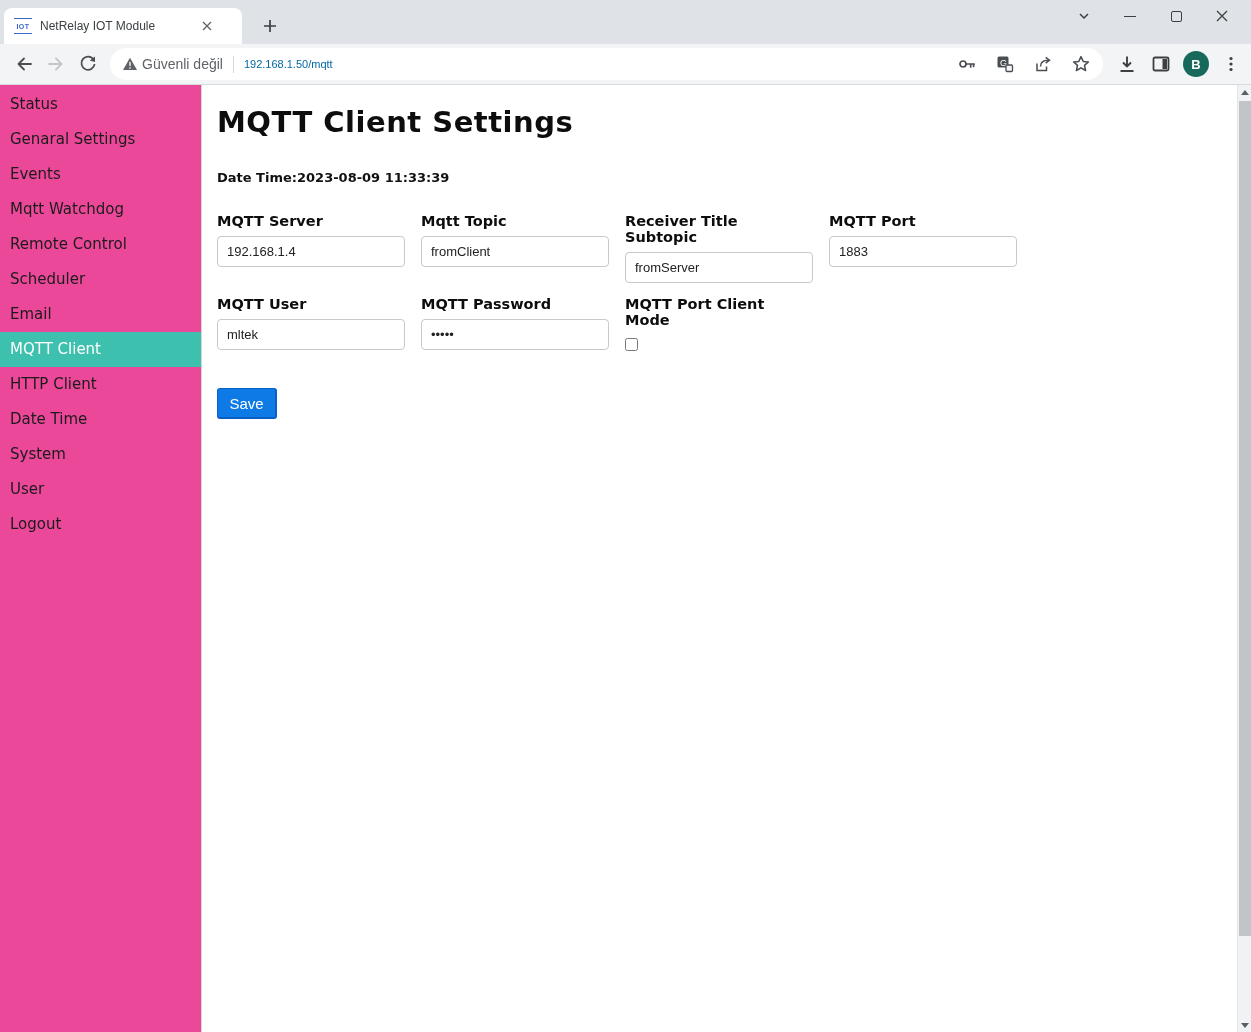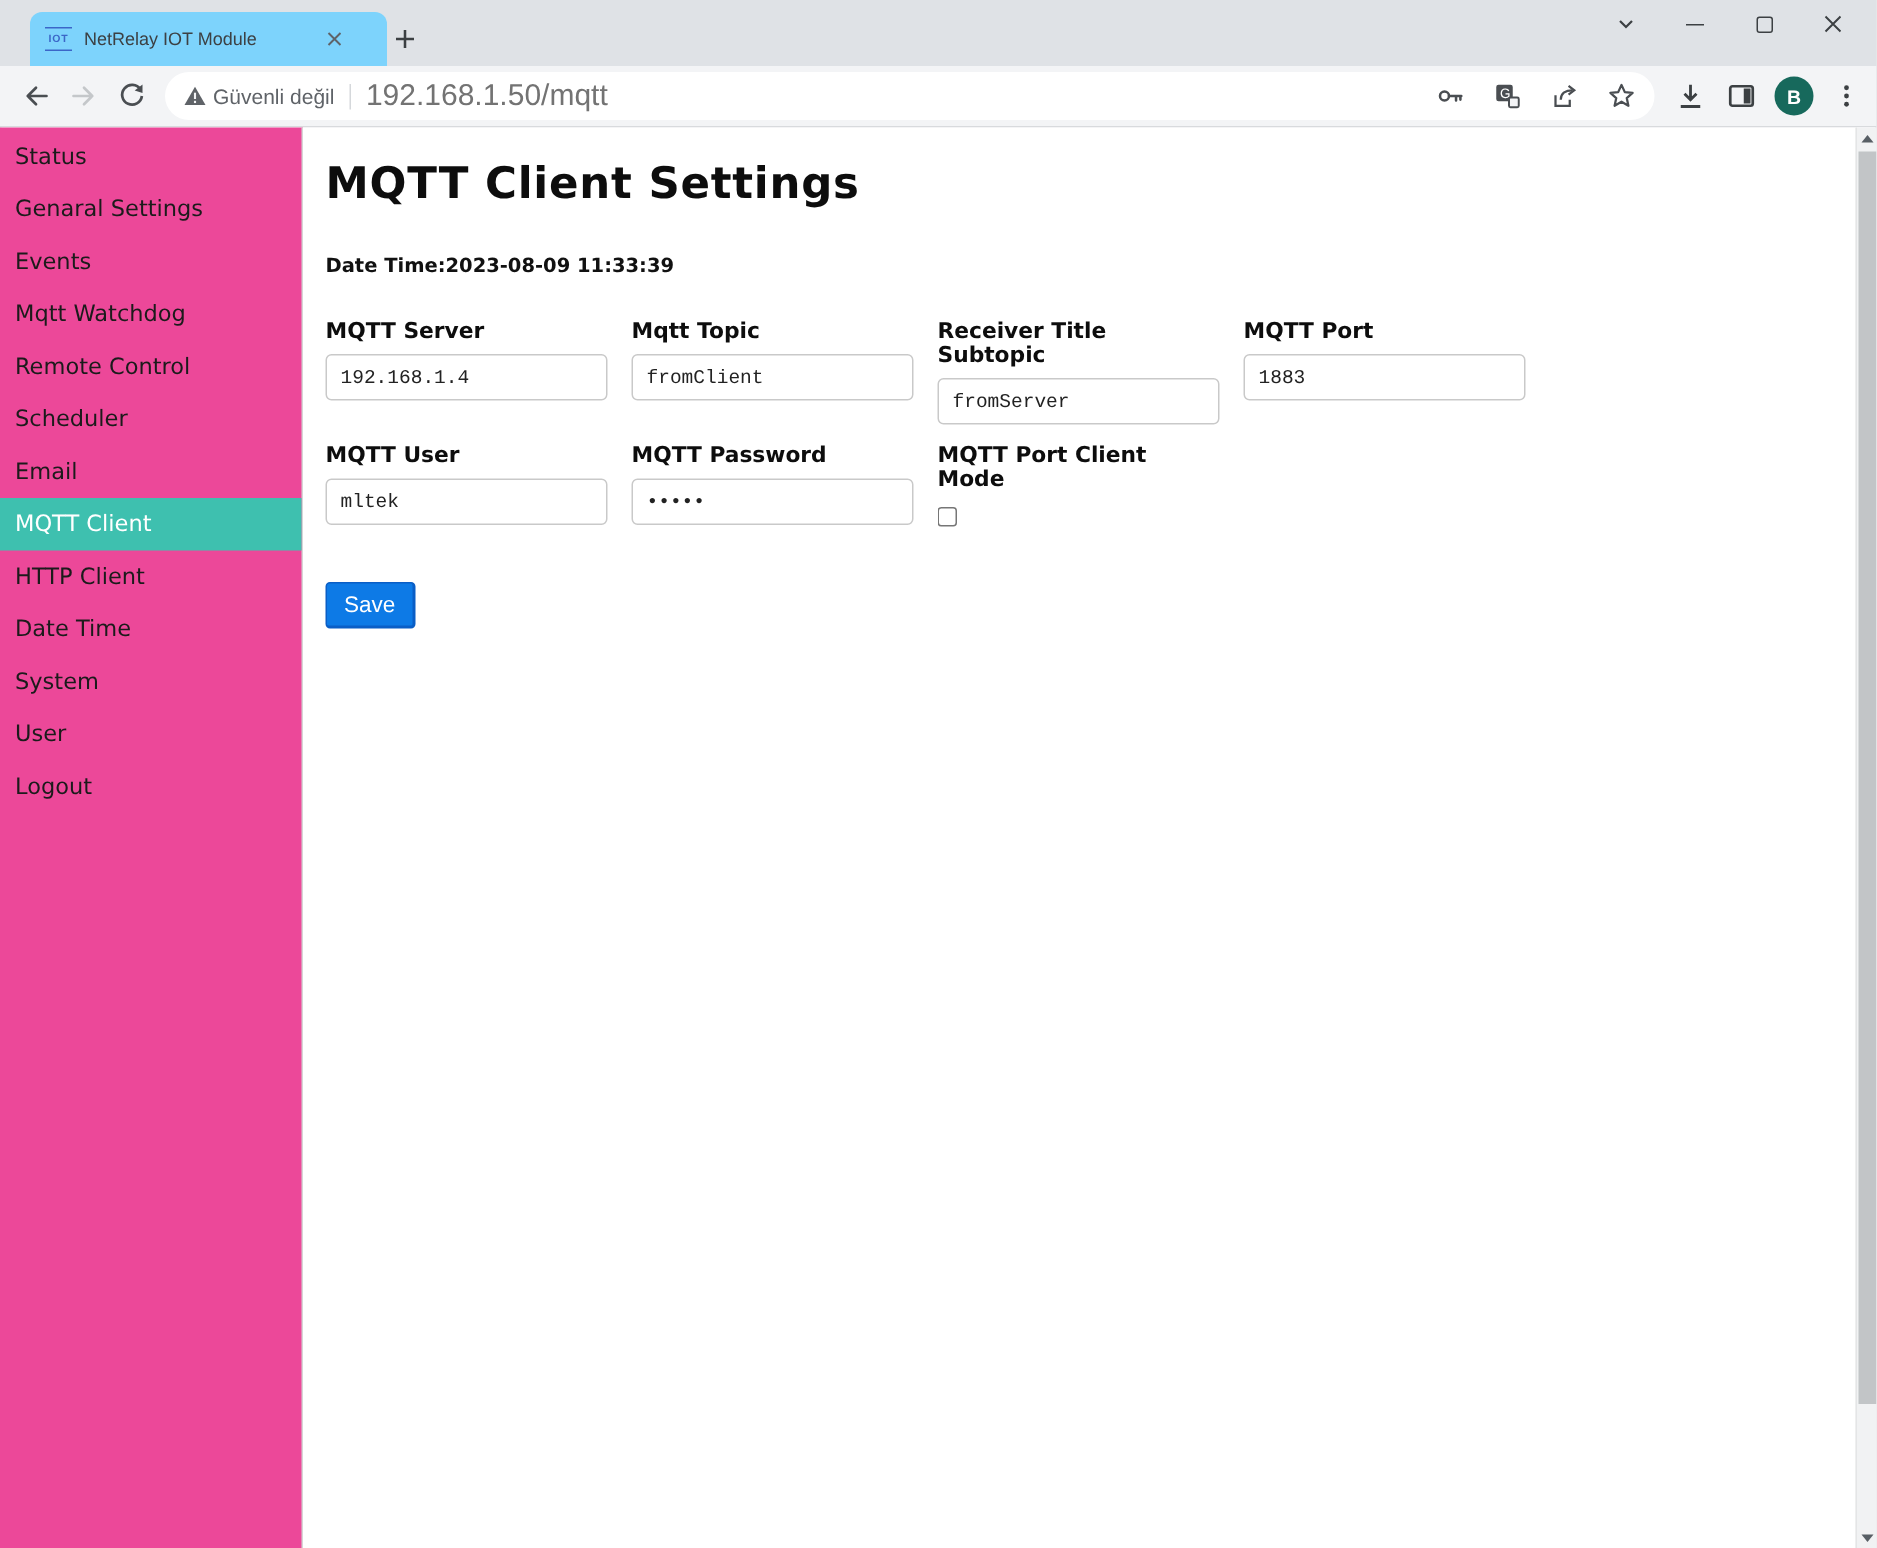--- a/index.html
+++ b/index.html
@@ -3,22 +3,22 @@
 <meta charset="utf-8">
 <style>
   * { margin:0; padding:0; box-sizing:border-box; }
   html,body { width:1251px; height:1032px; overflow:hidden; background:#fff;
               font-family:"DejaVu Sans", sans-serif; }
   .window { position:relative; width:1251px; height:1032px; background:#fff;
             box-shadow: inset 0 0 0 1px #9aa0a6; }
 
   
   .tabstrip { position:relative; height:44px; background:#dfe2e6; }
-  .tab { position:absolute; left:20px; top:8px; width:238px; height:36px;
-         background:#7dd3fc; border-radius:8px 8px 0 0; display:flex;
+  .tab { position:absolute; left:4px; top:8px; width:238px; height:36px;
+         background:#ffffff; border-radius:8px 8px 0 0; display:flex;
          align-items:center; padding:0 26px 0 10px;
          font-family:"Liberation Sans", sans-serif; }
   .favicon { width:18px; height:16px; font-size:7px; font-weight:bold; color:#3b66c8;
              letter-spacing:.5px; display:flex; align-items:center; justify-content:center;
              border-top:1.5px solid #3b66c8; border-bottom:1.5px solid #3b66c8; }
   .tab-title { flex:1; margin-left:8px; font-size:12px; color:#3c4043; white-space:nowrap;
                overflow:hidden; }
   .tab-close { width:18px; height:18px; display:flex; align-items:center; justify-content:center;
                border-radius:50%; cursor:pointer; }
   .newtab { position:absolute; left:256px; top:12px; width:28px; height:28px; border-radius:50%;
@@ -33,21 +33,21 @@
   .toolbar { position:relative; height:41px; background:#f3f4f6; border-bottom:1px solid #d8dadd;
              display:flex; align-items:center; padding:0 8px;
              font-family:"Liberation Sans", sans-serif; }
   .nav-btn { width:32px; height:32px; display:flex; align-items:center; justify-content:center;
              border-radius:50%; cursor:pointer; flex:0 0 auto; }
   .omnibox { flex:1; height:32px; margin:0 8px 0 6px; background:#ffffff; border-radius:16px;
              display:flex; align-items:center; padding:0 10px 0 12px; }
   .sec-chip { display:flex; align-items:center; gap:4px; cursor:pointer; }
   .sec-text { font-size:14px; color:#5f6368; }
   .chip-divider { width:1px; height:17px; background:#d5d8db; margin:0 10px; }
-  .url-text { font-size:20px; color:#737373; flex:1; }
+  .url-text { font-size:11px; color:#0369a1; flex:1; }
   .box-icons { display:flex; align-items:center; gap:14px; }
   .tb-icon { width:24px; height:24px; display:flex; align-items:center; justify-content:center;
              cursor:pointer; }
   .right-icons { display:flex; align-items:center; gap:10px; margin-left:4px; }
   .avatar { width:26px; height:26px; border-radius:50%; background:#17695c; color:#fff;
             font-size:13px; font-weight:bold; display:flex; align-items:center;
             justify-content:center; cursor:pointer; }
 
   
   .page { position:relative; display:flex; height:947px; background:#fff; }
@@ -61,21 +61,21 @@
   .content { flex:1; padding:20px 0 0 15px; }
   .page-title { font-size:29px; font-weight:bold; color:#0d0d0d; letter-spacing:.5px; }
   .date-line { margin-top:31px; font-size:13px; font-weight:bold; color:#111; }
 
   .fields-grid { margin-top:28px; display:grid; grid-template-columns:repeat(4,188px);
                  column-gap:16px; row-gap:13px; }
   .field label { display:block; font-size:14.5px; font-weight:bold; color:#0d0d0d;
                  margin-bottom:7px; }
   .finput { width:188px; height:31px; border:1px solid #c9c9c9; border-radius:4px;
             padding:0 9px; font-size:13px; color:#222;
-            font-family:Liberation Mono, monospace; background:#fff; outline:none; }
+            font-family:Liberation Sans, sans-serif; background:#fff; outline:none; }
   .fcheck { width:13px; height:13px; margin-top:3px; accent-color:#fff; cursor:pointer; }
 
   .save-btn { margin-top:33px; width:60px; height:31px; background:#0d7ae6;
               border:1px solid #0a5ec6; border-right-width:2px; border-bottom-width:2px;
               border-radius:3px; color:#fff; font-size:15px;
               font-family:"Liberation Sans", sans-serif; cursor:pointer; }
 
   
   .scrollbar { position:absolute; right:0; top:0; width:14px; height:947px; background:#f1f2f3;
                border-left:1px solid #e4e5e6; }

